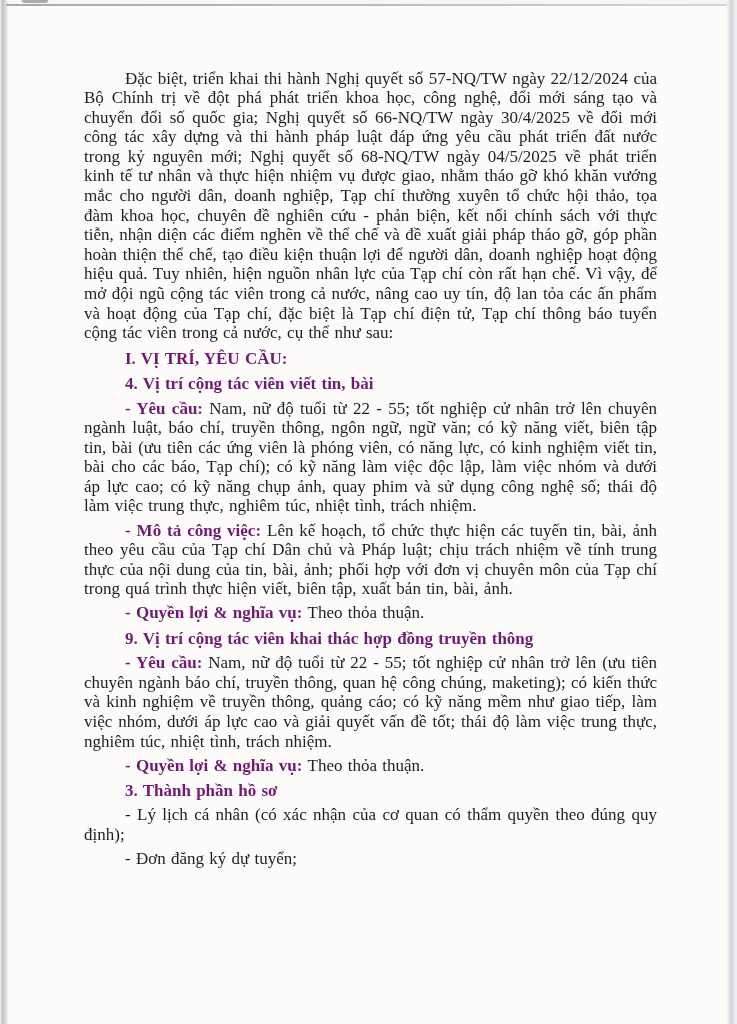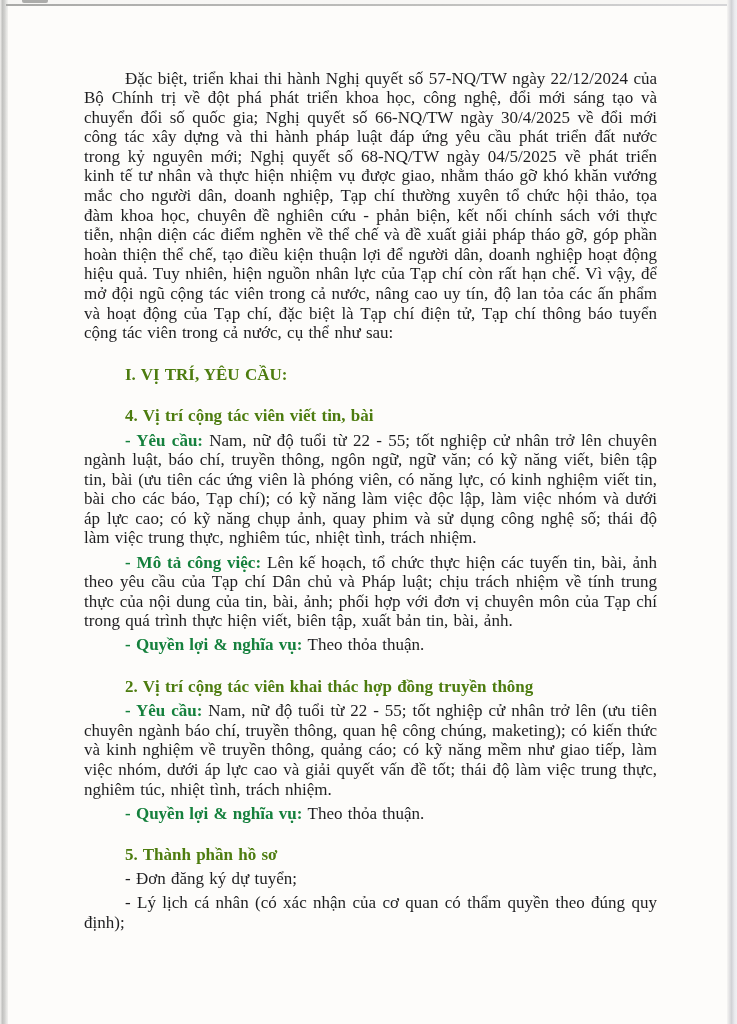--- a/index.html
+++ b/index.html
@@ -58,44 +58,44 @@
     font-size: 17px;
     line-height: 19.6px;
   }
   .para {
     margin: 4.5px 0 0 0;
     text-indent: 41px;
     word-spacing: 1px;
   }
   .para.heading {
     font-weight: bold;
-    color: #4d7c0f;
-    margin-top: 22px;
+    color: #701a75;
+    margin-top: 6px;
   }
   .para b {
-    color: #15803d;
+    color: #701a75;
   }
 </style>
 </head>
 <body style="background: rgb(244, 243, 241);">
 
 <div class="stage">
   <div class="paper" style="background: rgb(253, 252, 250);">
     <div class="doc-body" style="color: rgb(30, 30, 32);">
         <p class="para body">Đặc biệt, triển khai thi hành Nghị quyết số 57-NQ/TW ngày 22/12/2024 của Bộ Chính trị về đột phá phát triển khoa học, công nghệ, đổi mới sáng tạo và chuyển đổi số quốc gia; Nghị quyết số 66-NQ/TW ngày 30/4/2025 về đổi mới công tác xây dựng và thi hành pháp luật đáp ứng yêu cầu phát triển đất nước trong kỷ nguyên mới; Nghị quyết số 68-NQ/TW ngày 04/5/2025 về phát triển kinh tế tư nhân và thực hiện nhiệm vụ được giao, nhằm tháo gỡ khó khăn vướng mắc cho người dân, doanh nghiệp, Tạp chí thường xuyên tổ chức hội thảo, tọa đàm khoa học, chuyên đề nghiên cứu - phản biện, kết nối chính sách với thực tiễn, nhận diện các điểm nghẽn về thể chế và đề xuất giải pháp tháo gỡ, góp phần hoàn thiện thể chế, tạo điều kiện thuận lợi để người dân, doanh nghiệp hoạt động hiệu quả. Tuy nhiên, hiện nguồn nhân lực của Tạp chí còn rất hạn chế. Vì vậy, để mở đội ngũ cộng tác viên trong cả nước, nâng cao uy tín, độ lan tỏa các ấn phẩm và hoạt động của Tạp chí, đặc biệt là Tạp chí điện tử, Tạp chí thông báo tuyển cộng tác viên trong cả nước, cụ thể như sau:</p>
         <p class="para heading">I. VỊ TRÍ, YÊU CẦU:</p>
         <p class="para heading">4. Vị trí cộng tác viên viết tin, bài</p>
         <p class="para body"><b>- Yêu cầu: </b>Nam, nữ độ tuổi từ 22 - 55; tốt nghiệp cử nhân trở lên chuyên ngành luật, báo chí, truyền thông, ngôn ngữ, ngữ văn; có kỹ năng viết, biên tập tin, bài (ưu tiên các ứng viên là phóng viên, có năng lực, có kinh nghiệm viết tin, bài cho các báo, Tạp chí); có kỹ năng làm việc độc lập, làm việc nhóm và dưới áp lực cao; có kỹ năng chụp ảnh, quay phim và sử dụng công nghệ số; thái độ làm việc trung thực, nghiêm túc, nhiệt tình, trách nhiệm.</p>
         <p class="para body"><b>- Mô tả công việc: </b>Lên kế hoạch, tổ chức thực hiện các tuyến tin, bài, ảnh theo yêu cầu của Tạp chí Dân chủ và Pháp luật; chịu trách nhiệm về tính trung thực của nội dung của tin, bài, ảnh; phối hợp với đơn vị chuyên môn của Tạp chí trong quá trình thực hiện viết, biên tập, xuất bản tin, bài, ảnh.</p>
         <p class="para body"><b>- Quyền lợi &amp; nghĩa vụ: </b>Theo thỏa thuận.</p>
-        <p class="para heading">2. Vị trí cộng tác viên khai thác hợp đồng truyền thông</p>
+        <p class="para heading">9. Vị trí cộng tác viên khai thác hợp đồng truyền thông</p>
         <p class="para body"><b>- Yêu cầu: </b>Nam, nữ độ tuổi từ 22 - 55; tốt nghiệp cử nhân trở lên (ưu tiên chuyên ngành báo chí, truyền thông, quan hệ công chúng, maketing); có kiến thức và kinh nghiệm về truyền thông, quảng cáo; có kỹ năng mềm như giao tiếp, làm việc nhóm, dưới áp lực cao và giải quyết vấn đề tốt; thái độ làm việc trung thực, nghiêm túc, nhiệt tình, trách nhiệm.</p>
         <p class="para body"><b>- Quyền lợi &amp; nghĩa vụ: </b>Theo thỏa thuận.</p>
-        <p class="para heading">5. Thành phần hồ sơ</p>
+        <p class="para heading">3. Thành phần hồ sơ</p>
+        <p class="para body">- Lý lịch cá nhân (có xác nhận của cơ quan có thẩm quyền theo đúng quy định);</p>
         <p class="para body">- Đơn đăng ký dự tuyển;</p>
-        <p class="para body">- Lý lịch cá nhân (có xác nhận của cơ quan có thẩm quyền theo đúng quy định);</p>
       </div>
   </div>
   <div class="edge-left"></div>
   <div class="edge-top"></div>
   <div class="edge-right"></div>
   <div class="scan-artifact"></div>
 </div>
 
 </body></html>

